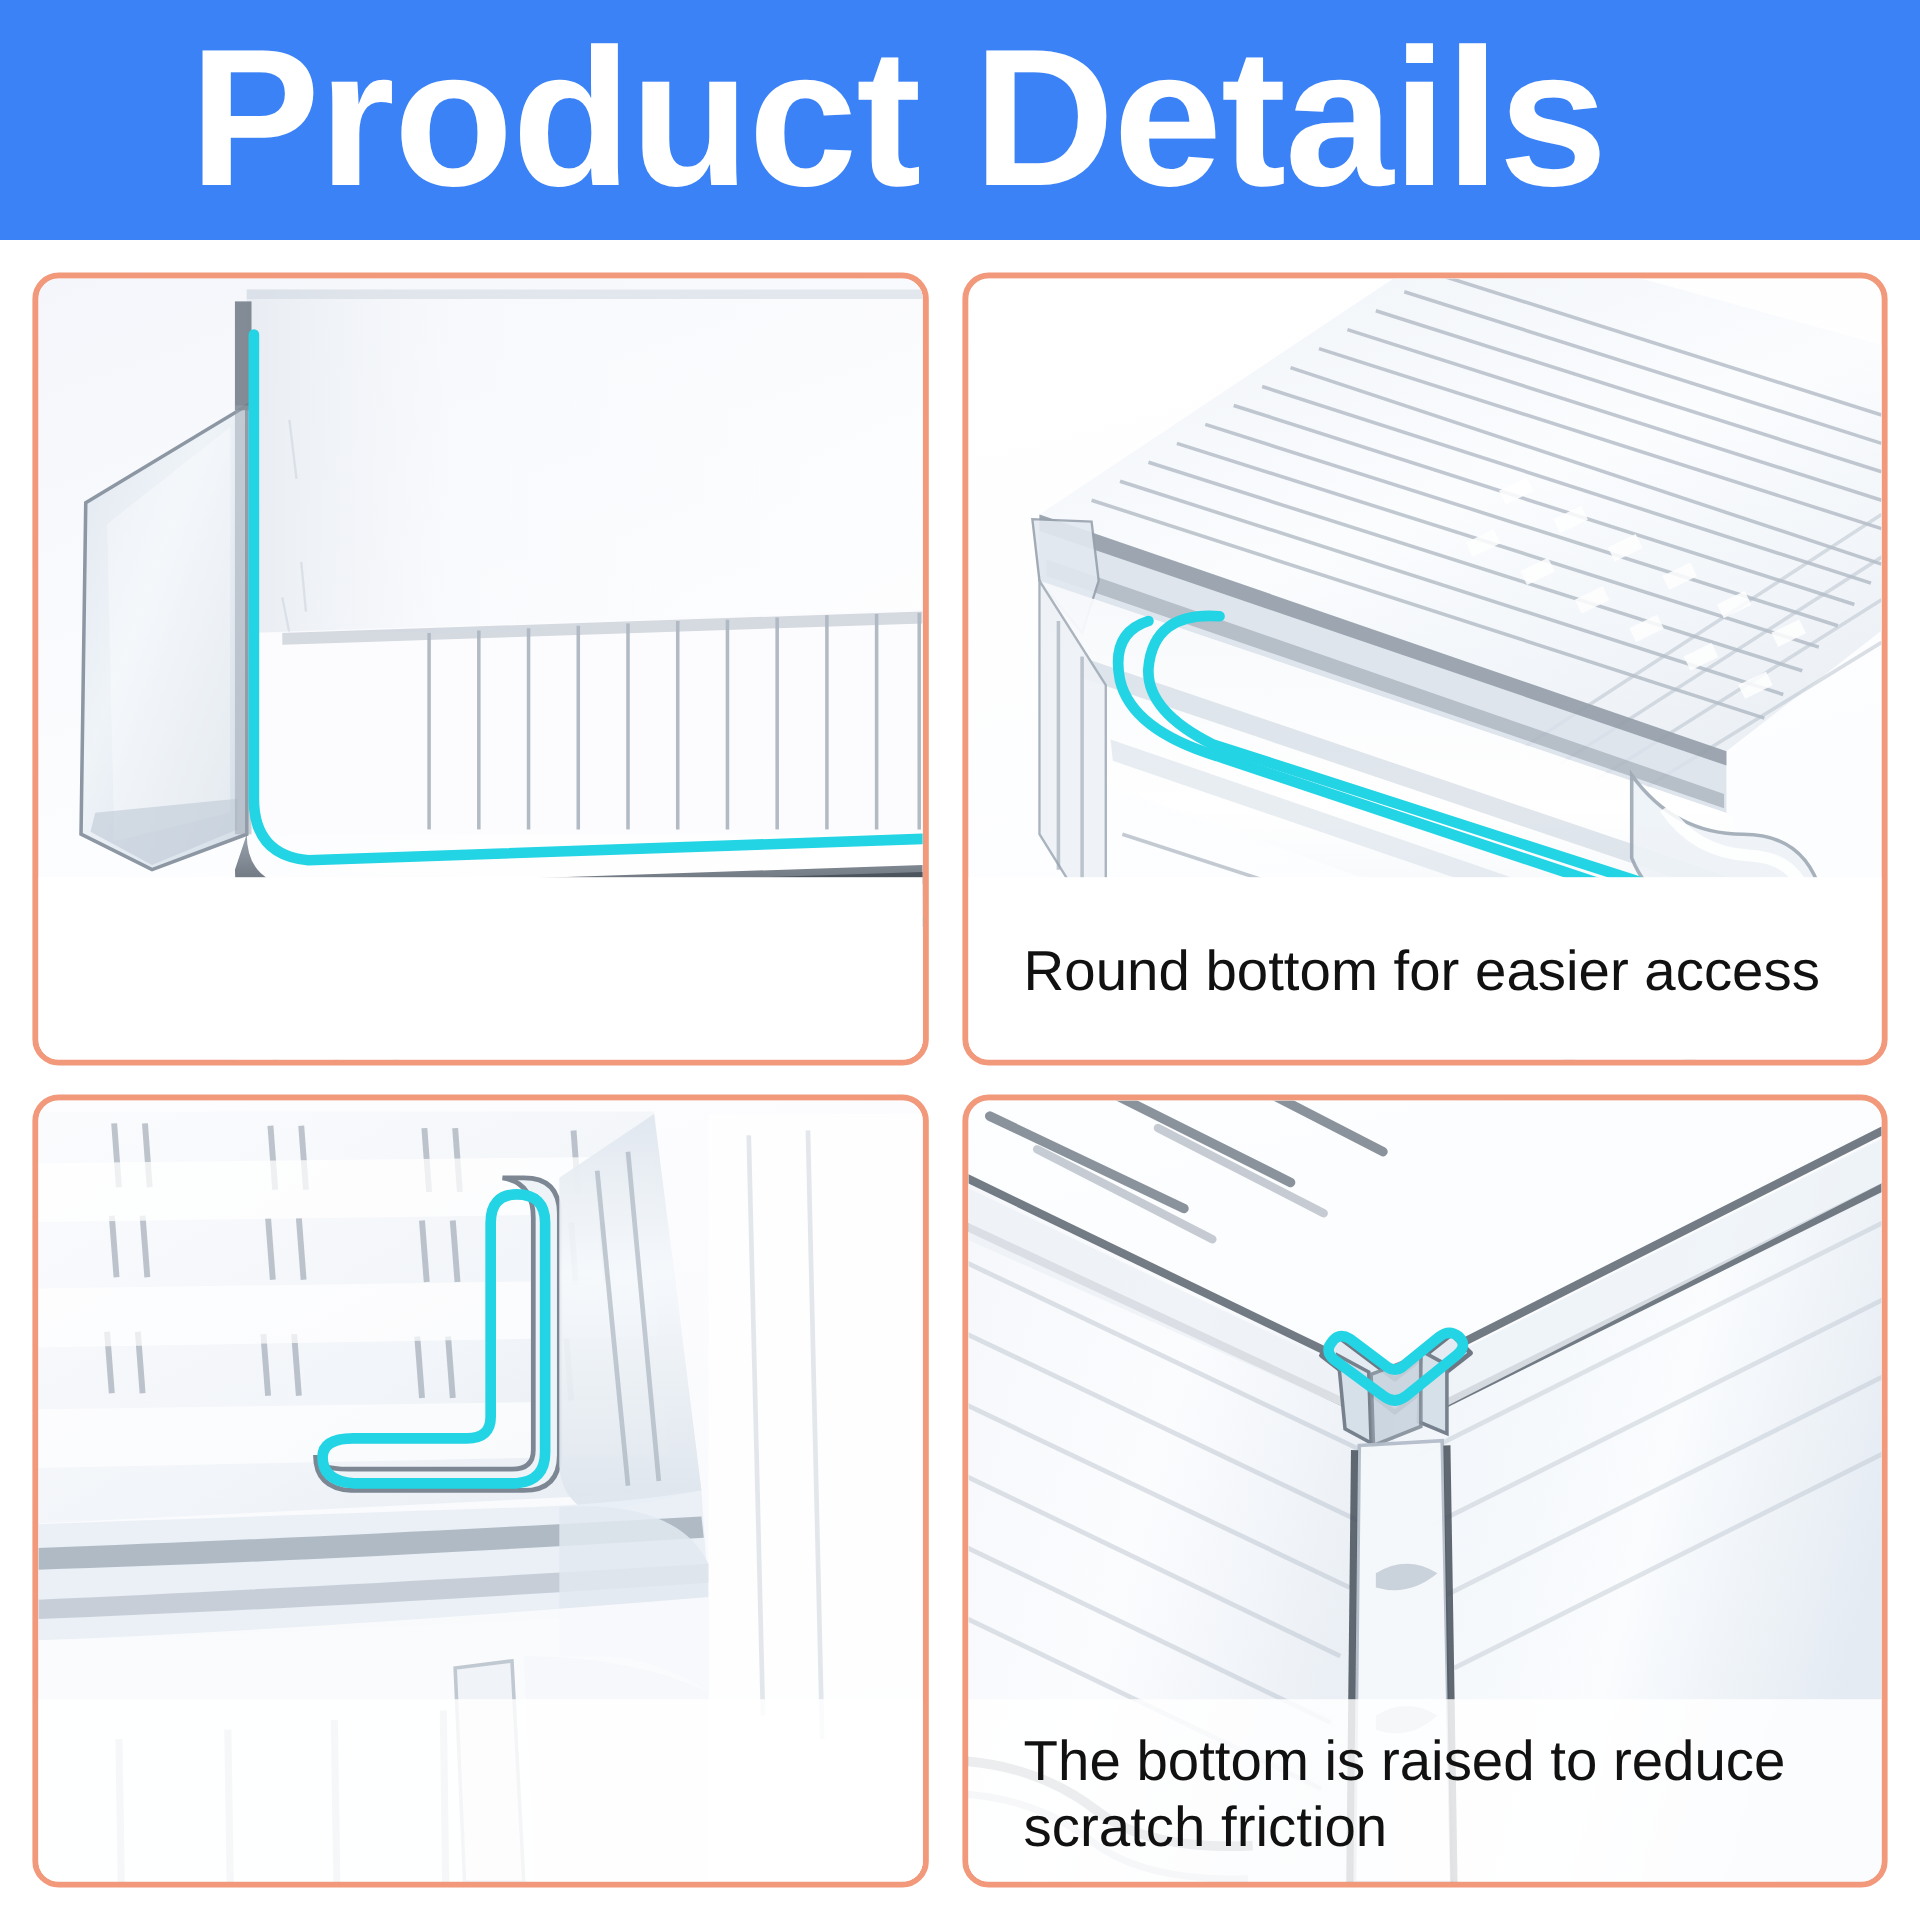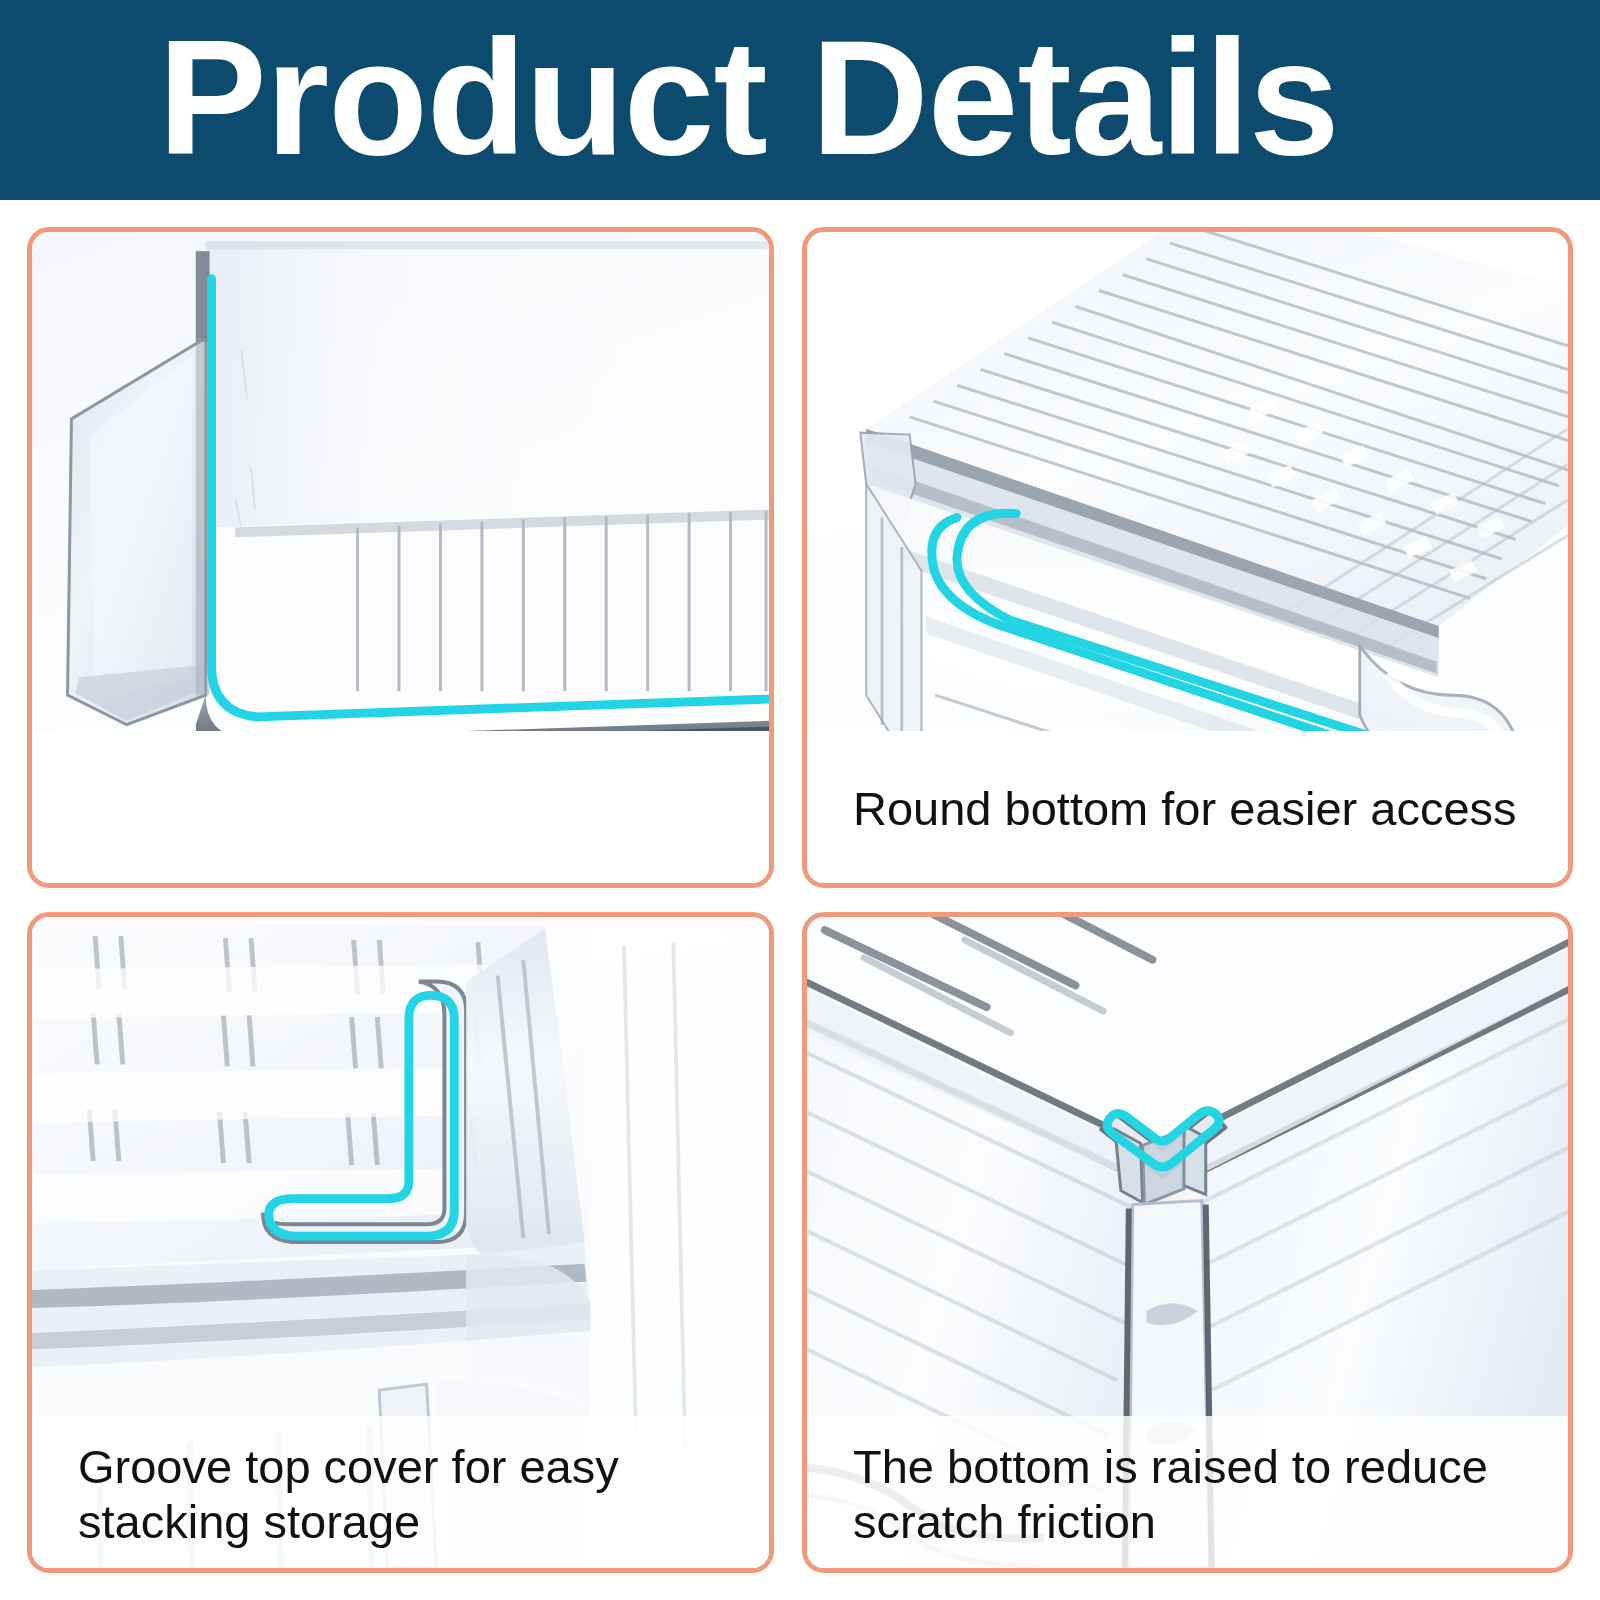--- a/index.html
+++ b/index.html
@@ -19,21 +19,21 @@
     height: 1600px;
     background: #ffffff;
   }
 
   
   .banner {
     position: absolute;
     left: 0; top: 0;
     width: 1600px;
     height: 200px;
-    background: #0c4a6e;
+    background: #3b82f6;
     overflow: hidden;
   }
   .banner-title {
     position: absolute;
     left: 158px;
     top: 16px;
     font-size: 163px;
     font-weight: bold;
     color: #ffffff;
     letter-spacing: -1px;
@@ -369,22 +369,20 @@
           <path d="M566 12 L747 12 L747 661 L566 661 Z" fill="#ffffff" opacity="0.75"></path>
           <g stroke="#c3ccd6" stroke-width="4" opacity="0.45">
             <line x1="600" y1="30" x2="612" y2="520"></line>
             <line x1="650" y1="26" x2="662" y2="540"></line>
           </g>
 
           <path d="M240 302 Q240 322 266 324 L404 324 Q428 322 428 298 L428 104 Q428 80 404 80 Q382 80 382 104 L382 268 Q382 286 362 286 L266 286 Q240 286 240 302 Z" fill="none" stroke="#22d4e4" stroke-width="9" stroke-linejoin="round"></path>
         </svg>
       </div>
       <div class="cap-plate soft"></div>
-      <div class="caption two-line">Groove top cover for easy
-stacking storage</div>
     </div>
 
     <div class="card c4">
       <div class="photo">
         <svg viewBox="0 0 771 661" preserveAspectRatio="xMidYMid slice" aria-hidden="true">
           <defs>
             <linearGradient id="bg4" x1="0" y1="0" x2="0.3" y2="1">
               <stop offset="0%" stop-color="#fdfeff"></stop>
               <stop offset="100%" stop-color="#f9fafc"></stop>
             </linearGradient>

